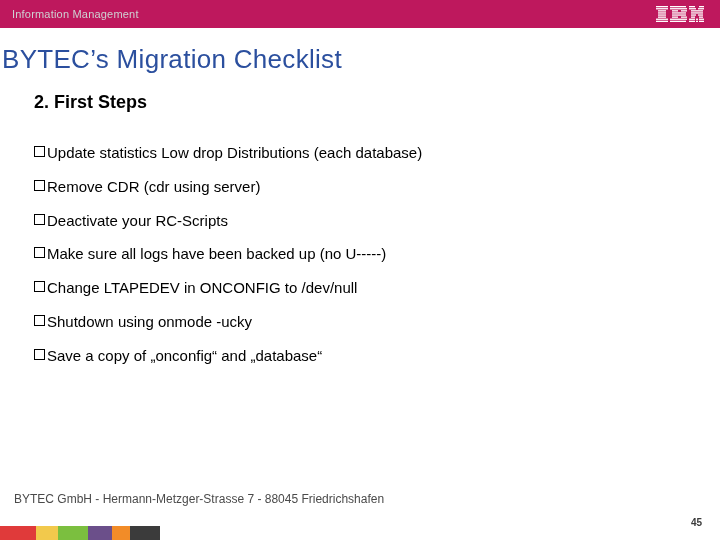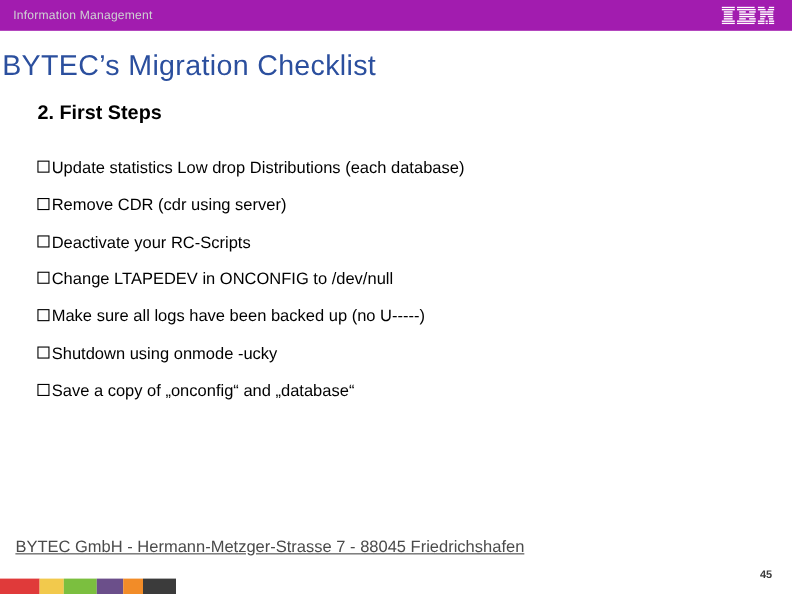--- a/index.html
+++ b/index.html
@@ -1,34 +1,34 @@
 <!DOCTYPE html>
 <html><head>
 <meta charset="utf-8">
 <style>
   * { margin: 0; padding: 0; box-sizing: border-box; }
   html, body { width: 720px; height: 540px; font-family: Arial, Helvetica, sans-serif; background: #fff; overflow: hidden; }
 
   .slide { position: relative; width: 720px; height: 540px; }
 
-  .header-bar { position: absolute; top: 0; left: 0; width: 720px; height: 28px; background: #a21caf; display: flex; align-items: center; justify-content: space-between; padding: 0 16px 0 12px; }
+  .header-bar { position: absolute; top: 0; left: 0; width: 720px; height: 28px; background: #be185d; display: flex; align-items: center; justify-content: space-between; padding: 0 16px 0 12px; }
   .header-text { color: #cfd1d3; font-size: 11px; letter-spacing: 0.2px; }
   .ibm-logo { display: flex; gap: 1px; align-items: center; }
   .ibm-logo svg { display: block; }
 
   .title { position: absolute; top: 44px; left: 2px; color: #2b4f9e; font-size: 26px; font-weight: normal; letter-spacing: 0.3px; }
 
   .subtitle { position: absolute; top: 92px; left: 34px; color: #000; font-size: 18px; font-weight: bold; }
 
   .checklist { position: absolute; top: 144px; left: 34px; right: 40px; }
   .check-item { display: flex; align-items: flex-start; margin-bottom: 15px; font-size: 15px; color: #000; }
   .checkbox { width: 11px; height: 11px; border: 1.5px solid #000; flex: 0 0 auto; position: relative; top: 2px; margin-right: 2px; }
   .check-text { line-height: 1.25; }
 
-  .footer-text { position: absolute; left: 14px; bottom: 34px; font-size: 15px; color: #4a4a4a; text-decoration: underline; }
+  .footer-text { position: absolute; left: 14px; bottom: 34px; font-size: 12px; color: #4a4a4a; }
 
   .color-strip { position: absolute; left: 0; bottom: 0; height: 14px; display: flex; }
   .color-strip div { height: 14px; }
   .cs-a { width: 36px; background: #e03a3a; }
   .cs-b { width: 22px; background: #f2c94c; }
   .cs-c { width: 30px; background: #7bbf3f; }
   .cs-d { width: 24px; background: #6b4f8a; }
   .cs-e { width: 18px; background: #f28c28; }
   .cs-f { width: 30px; background: #3b3b3b; }
 
@@ -98,25 +98,25 @@
     <div class="check-item">
       <span class="checkbox"></span>
       <span class="check-text">Remove CDR (cdr using server)</span>
     </div>
     <div class="check-item">
       <span class="checkbox"></span>
       <span class="check-text">Deactivate your RC-Scripts</span>
     </div>
     <div class="check-item">
       <span class="checkbox"></span>
-      <span class="check-text">Change LTAPEDEV in ONCONFIG to /dev/null</span>
+      <span class="check-text">Make sure all logs have been backed up (no U-----)</span>
     </div>
     <div class="check-item">
       <span class="checkbox"></span>
-      <span class="check-text">Make sure all logs have been backed up (no U-----)</span>
+      <span class="check-text">Change LTAPEDEV in ONCONFIG to /dev/null</span>
     </div>
     <div class="check-item">
       <span class="checkbox"></span>
       <span class="check-text">Shutdown using  onmode -ucky</span>
     </div>
     <div class="check-item">
       <span class="checkbox"></span>
       <span class="check-text">Save a copy of „onconfig“ and „database“</span>
     </div>
   </div>

